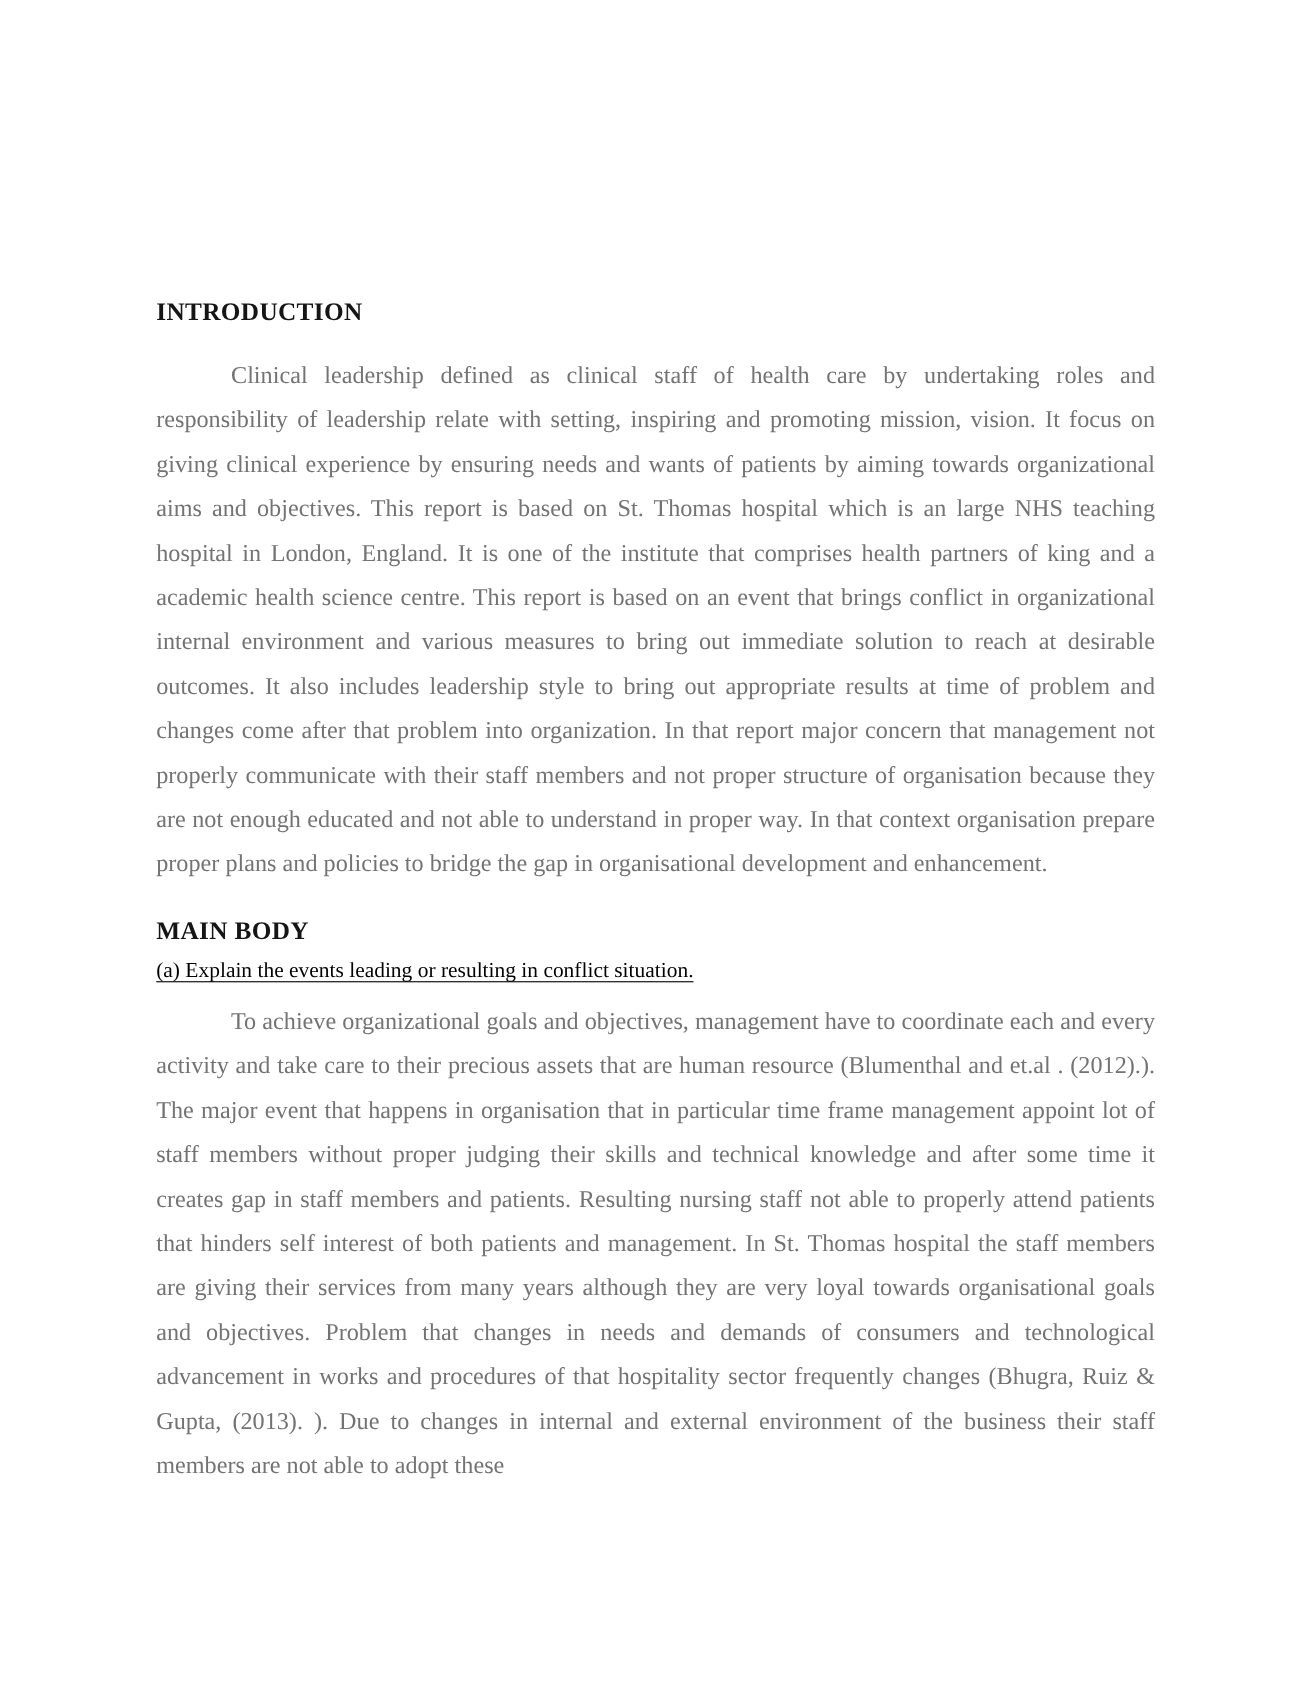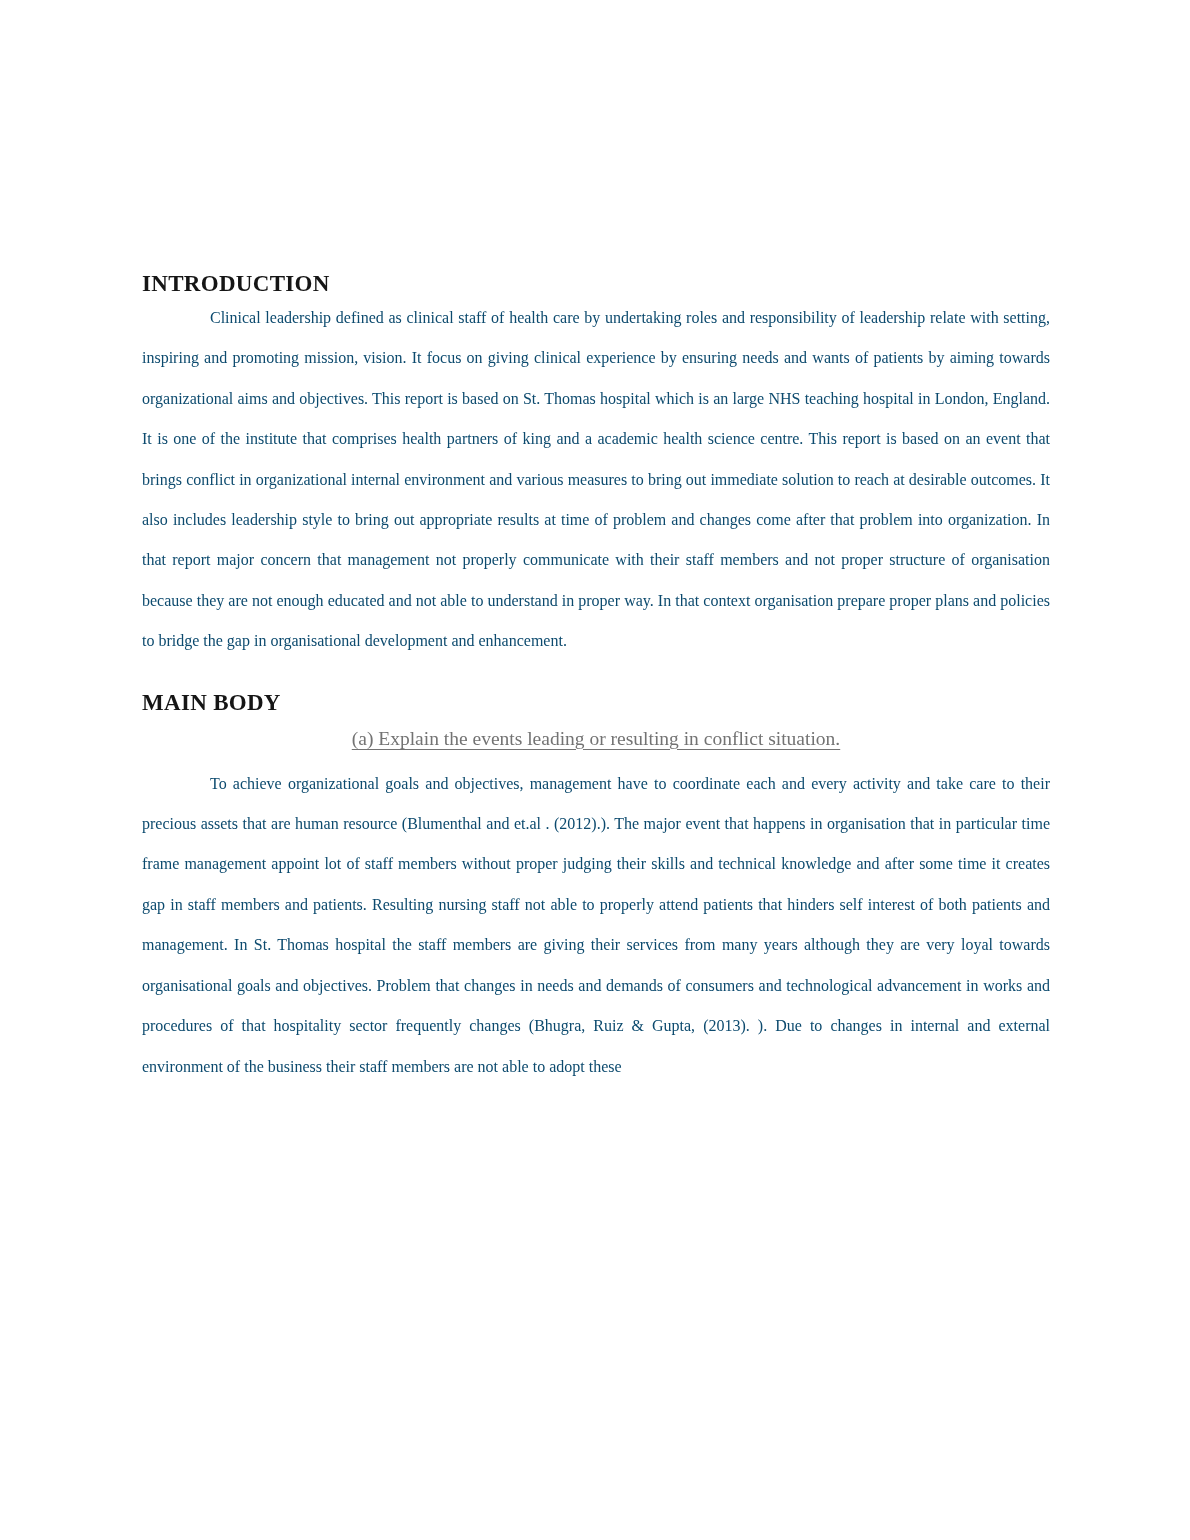--- a/index.html
+++ b/index.html
@@ -28,47 +28,46 @@
   .doc-heading {
     font-family: "Liberation Serif", serif;
     font-size: 23px;
     font-weight: bold;
     color: #151515;
     letter-spacing: 0.3px;
     line-height: 28px;
   }
 
   .heading-intro {
-    margin-bottom: 0;
+    margin-bottom: 23px;
   }
 
   .heading-main-body {
     margin-top: 27px;
     margin-bottom: 7px;
   }
 
   .body-text {
-    font-size: 16px;
+    font-size: 22px;
     line-height: 40.4px;
     text-align: justify;
-    color: #0c4a6e;
+    color: #737373;
   }
 
   .first-line-indent {
     text-indent: 68px;
   }
 
   .subheading {
     font-size: 19.5px;
     line-height: 30px;
     text-decoration: underline;
     text-underline-offset: 4px;
-    color: #737373;
+    color: #000000;
     margin-bottom: 10px;
-    text-align: center;
   }
 </style>
 </head>
 <body>
 
 <div class="page">
   <div class="content">
 
     <h1 class="doc-heading heading-intro">INTRODUCTION</h1>
 

